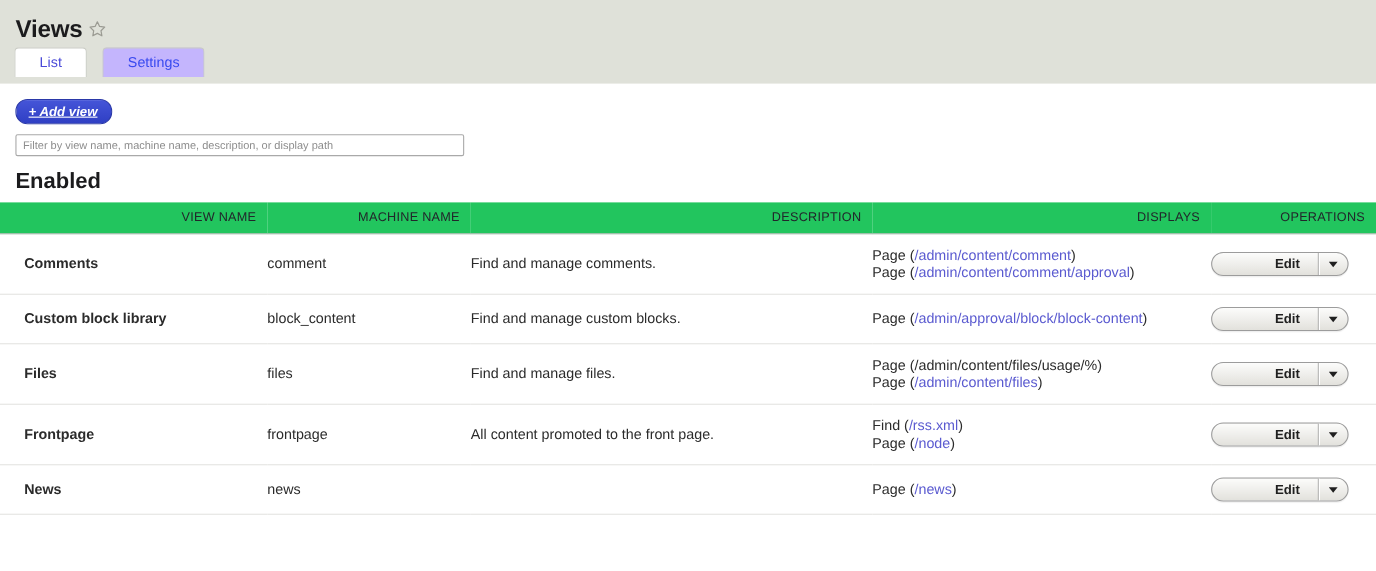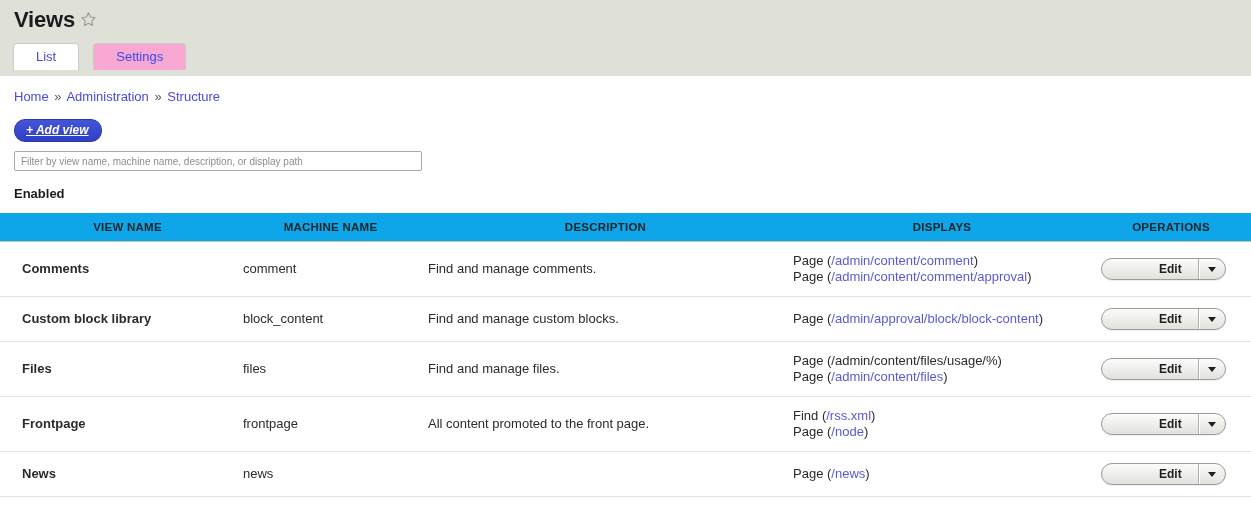--- a/index.html
+++ b/index.html
@@ -15,21 +15,21 @@
 
   
   .page-head {
     background: #dfe1d9;
     padding: 0 0 0 0;
     height: 76px;
     position: relative;
   }
   .title-row {
     display: flex;
-    align-items: flex-start;
+    align-items: center;
     gap: 5px;
     padding: 9px 0 0 14px;
     height: 44px;
   }
   .page-title {
     font-size: 22px;
     font-weight: bold;
     color: #1b1b1d;
     letter-spacing: -0.2px;
     line-height: 1;
@@ -46,21 +46,21 @@
     position: relative;
   }
   .tab {
     font-size: 13px;
     padding: 5px 22px 6px 22px;
     border: 1px solid #c9cbc4;
     border-bottom: none;
     border-radius: 4px 4px 0 0;
     line-height: 15px;
     color: #3a4af0;
-    background: #f9a8d4;
+    background: #c4b5fd;
     margin-right: -1px;
     cursor: pointer;
     text-decoration: none;
   }
   .tab.active {
     background: #ffffff;
     color: #4a4ad8;
     border-color: #c9cbc4;
     position: relative;
     z-index: 2;
@@ -105,38 +105,38 @@
     font-size: 10px;
     font-family: "Liberation Sans", sans-serif;
     color: #1b1b1d;
     background: #fff;
     outline: none;
   }
   .filter-input::placeholder { color: #8d8d8d; }
 
   .section-heading {
     padding: 14px 0 0 14px;
-    font-size: 13px;
+    font-size: 20px;
     font-weight: bold;
     color: #1b1b1d;
     line-height: 18px;
   }
 
   
   table.views-list {
     width: 1251px;
     border-collapse: collapse;
     margin-top: 10px;
     table-layout: fixed;
   }
   table.views-list thead th {
-    background: #0ea5e9;
-    text-align: center;
+    background: #22c55e;
+    text-align: right;
     font-size: 11.5px;
-    font-weight: bold;
+    font-weight: normal;
     letter-spacing: 0.25px;
     text-transform: uppercase;
     color: #22262b;
     padding: 8px 10px 8px 0;
     border-bottom: 1px solid #bfbfbf;
     vertical-align: middle;
     height: 27px;
   }
   table.views-list tbody td {
     border-bottom: 1px solid #e4e4e1;
@@ -219,27 +219,20 @@
 
   <div class="tabs">
     <a class="tab active" href="#">List</a>
     <a class="tab" href="#">Settings</a>
   </div>
 
 </div>
 
 <div class="content">
 
-  <div class="breadcrumb">
-    <a href="#">Home</a>
-    <span class="sep">»</span>
-    <a href="#">Administration</a>
-    <span class="sep">»</span>
-    <a href="#">Structure</a>
-  </div>
 
   <div class="addview-wrap">
     <a class="btn-add" href="#">+ Add view</a>
   </div>
 
   <div class="filter-wrap">
     <input class="filter-input" type="text" placeholder="Filter by view name, machine name, description, or display path" style="">
   </div>
 
   <div class="section-heading">Enabled</div>

